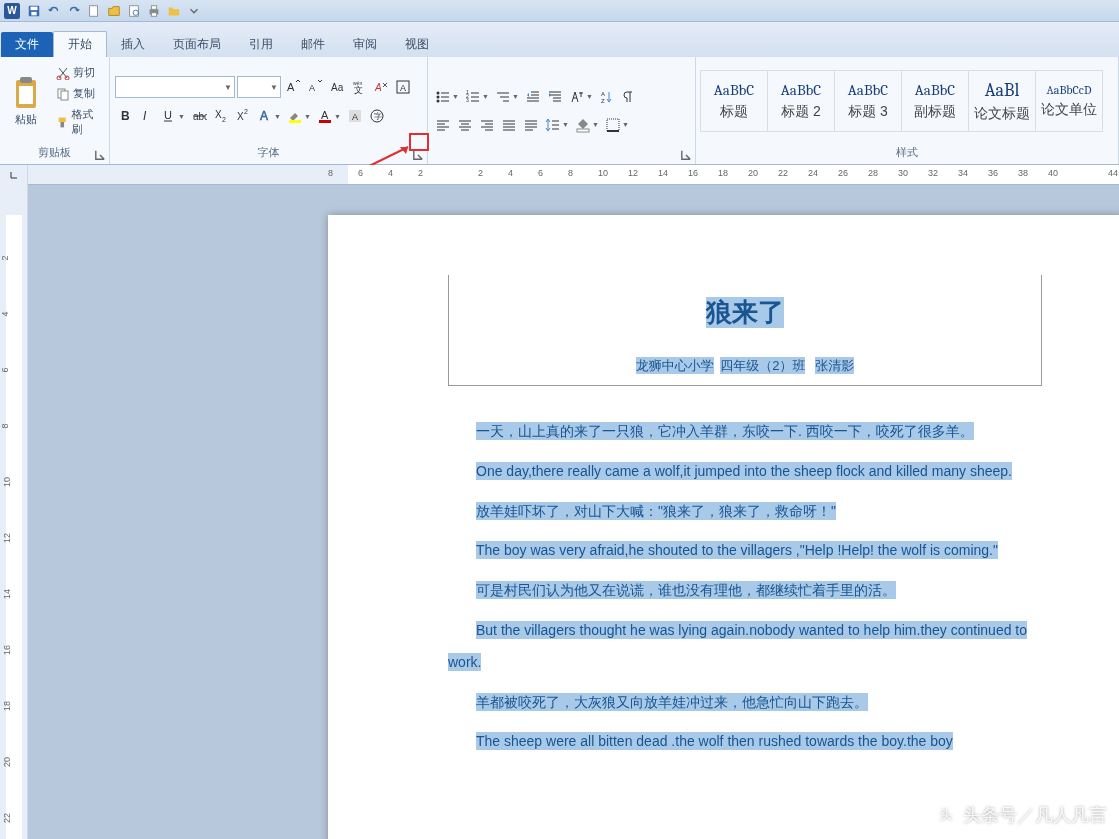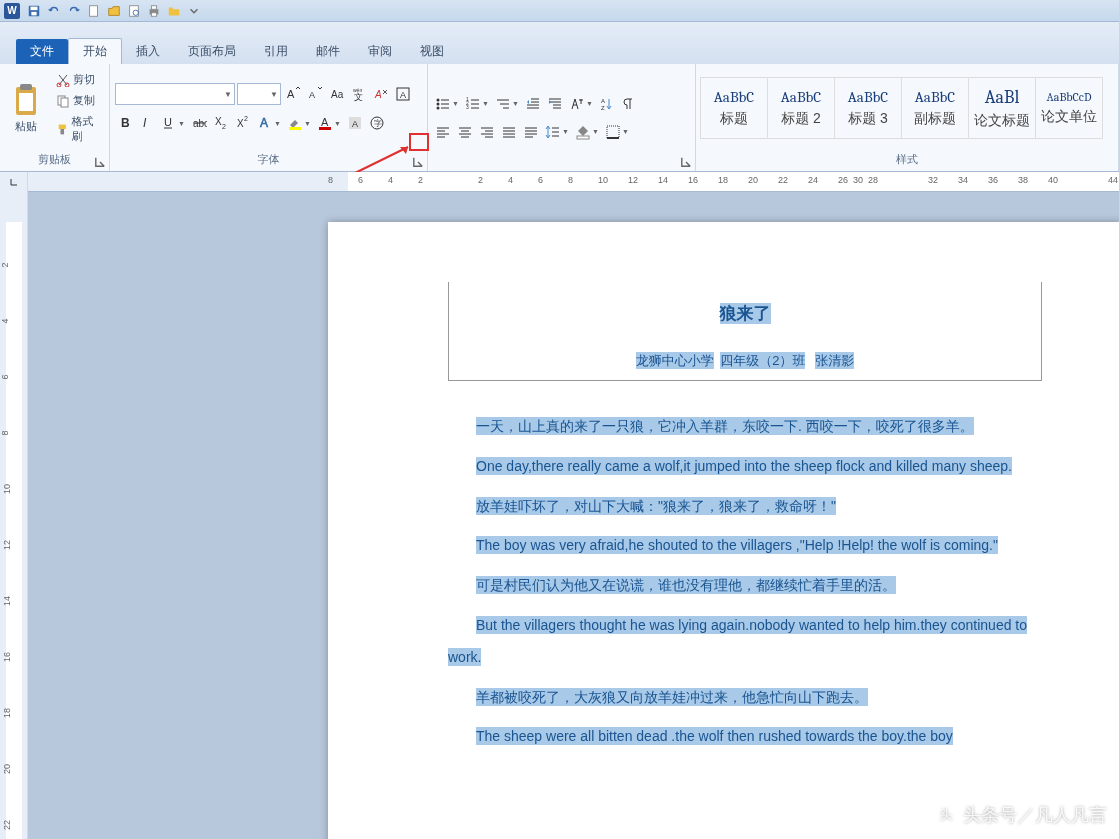--- a/index.html
+++ b/index.html
@@ -6,21 +6,21 @@
 body { background: #b8c8dc; width: 1119px; height: 839px; overflow: hidden; font-size: 12px; }
 
 
 .titlebar { height: 22px; background: linear-gradient(#d7e4f2, #c5d8ed); display: flex; align-items: center; padding: 0 4px; border-bottom: 1px solid #a5b9d4; }
 .titlebar-icon { width: 16px; height: 16px; background: #2b579a; color: #fff; font-size: 10px; font-weight: bold; display: flex; align-items: center; justify-content: center; border-radius: 2px; margin-right: 4px; }
 .qat-btn { width: 18px; height: 18px; margin: 0 1px; display: flex; align-items: center; justify-content: center; cursor: pointer; }
 .qat-btn svg { width: 14px; height: 14px; }
 .title-text { flex: 1; text-align: center; color: #3b4e68; font-size: 12px; }
 
 
-.tabs { height: 42px; background: linear-gradient(#e4ecf7, #d4e0f0); display: flex; align-items: flex-end; padding-left: 16px; }
+.tabs { height: 35px; background: linear-gradient(#e4ecf7, #d4e0f0); display: flex; align-items: flex-end; padding-left: 1px; }
 .file-tab { background: #1c63b7; color: #fff; padding: 4px 14px; font-size: 12px; border-radius: 2px 2px 0 0; cursor: pointer; }
 .tab { padding: 4px 14px; color: #3b4e68; cursor: pointer; font-size: 12px; }
 .tab.active { background: #f5f9fd; border: 1px solid #a5b9d4; border-bottom: none; border-radius: 2px 2px 0 0; }
 
 
 .ribbon { height: 108px; background: #f5f9fd; border-bottom: 1px solid #a5b9d4; display: flex; }
 .ribbon-group { border-right: 1px solid #cdd9e8; padding: 2px 4px; display: flex; flex-direction: column; position: relative; }
 .ribbon-group-content { flex: 1; display: flex; align-items: center; }
 .ribbon-group-label { text-align: center; color: #5a6d87; font-size: 11px; padding: 2px 0; }
 .ribbon-group-launcher { position: absolute; right: 2px; bottom: 2px; width: 14px; height: 14px; display: flex; align-items: center; justify-content: center; cursor: pointer; }
@@ -62,21 +62,21 @@
 
 
 .doc-area { display: flex; height: 665px; }
 .ruler-v { width: 28px; background: #e7eef7; border-right: 1px solid #cdd9e8; position: relative; }
 .ruler-v-inner { position: absolute; top: 30px; bottom: 0; left: 6px; width: 16px; background: #fff; }
 .ruler-v-tick { position: absolute; left: 2px; font-size: 9px; color: #666; transform: rotate(-90deg); }
 .canvas { flex: 1; background: #b8c8dc; overflow: hidden; position: relative; }
 .page { position: absolute; left: 300px; top: 30px; width: 794px; min-height: 1000px; background: #fff; box-shadow: 0 0 8px rgba(0,0,0,0.3); }
 .page-content { padding: 60px 80px 40px 120px; }
 .doc-frame { border-left: 1px solid #999; border-right: 1px solid #999; border-bottom: 1px solid #999; margin: 0 0 30px 0; padding: 20px 0 10px; }
-.doc-title { text-align: center; font-size: 17px; font-weight: bold; color: #1a5491; font-family: SimSun, serif; }
+.doc-title { text-align: center; font-size: 26px; font-weight: bold; color: #1a5491; font-family: SimSun, serif; }
 .doc-subtitle { text-align: center; font-size: 13px; color: #1a5491; margin-top: 27px; font-family: SimSun, serif; }
 .doc-para { font-size: 14px; color: #1a5491; line-height: 2.2; margin: 8px 0; font-family: SimSun, "Times New Roman", serif; }
 .doc-para.indent { text-indent: 2em; }
 .sel { background: #a8cae8; display: inline; color: #1a5491; padding: 1px 0; }
 
 
 .watermark { position: absolute; right: 12px; bottom: 12px; color: rgba(255,255,255,0.85); font-size: 18px; font-family: SimSun, serif; display: flex; align-items: center; gap: 6px; text-shadow: 0 0 3px rgba(0,0,0,0.4); }
 .watermark-icon { width: 22px; height: 22px; border: 2px solid rgba(255,255,255,0.85); border-radius: 50%; display: flex; align-items: center; justify-content: center; font-size: 13px; }
 </style>
 </head>
@@ -526,21 +526,21 @@
       <span class="ruler-tick" style="left: 570px;">10</span>
       <span class="ruler-tick" style="left: 600px;">12</span>
       <span class="ruler-tick" style="left: 630px;">14</span>
       <span class="ruler-tick" style="left: 660px;">16</span>
       <span class="ruler-tick" style="left: 690px;">18</span>
       <span class="ruler-tick" style="left: 720px;">20</span>
       <span class="ruler-tick" style="left: 750px;">22</span>
       <span class="ruler-tick" style="left: 780px;">24</span>
       <span class="ruler-tick" style="left: 810px;">26</span>
       <span class="ruler-tick" style="left: 840px;">28</span>
-      <span class="ruler-tick" style="left: 825px;">30</span>
+      <span class="ruler-tick" style="left: 870px;">30</span>
       <span class="ruler-tick" style="left: 900px;">32</span>
       <span class="ruler-tick" style="left: 930px;">34</span>
       <span class="ruler-tick" style="left: 960px;">36</span>
       <span class="ruler-tick" style="left: 990px;">38</span>
       <span class="ruler-tick" style="left: 1020px;">40</span>
       <span class="ruler-tick" style="left: 1108px;">42</span>
       <span class="ruler-tick" style="left: 1080px;">44</span>
     </div>
 </div>
 

